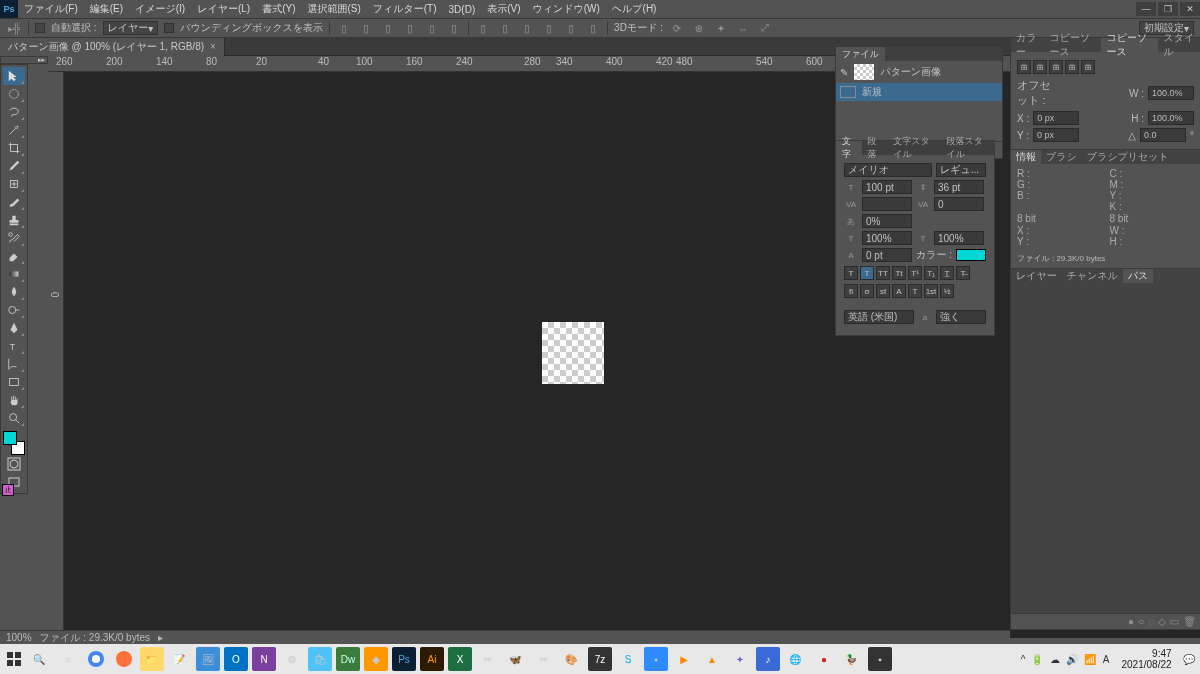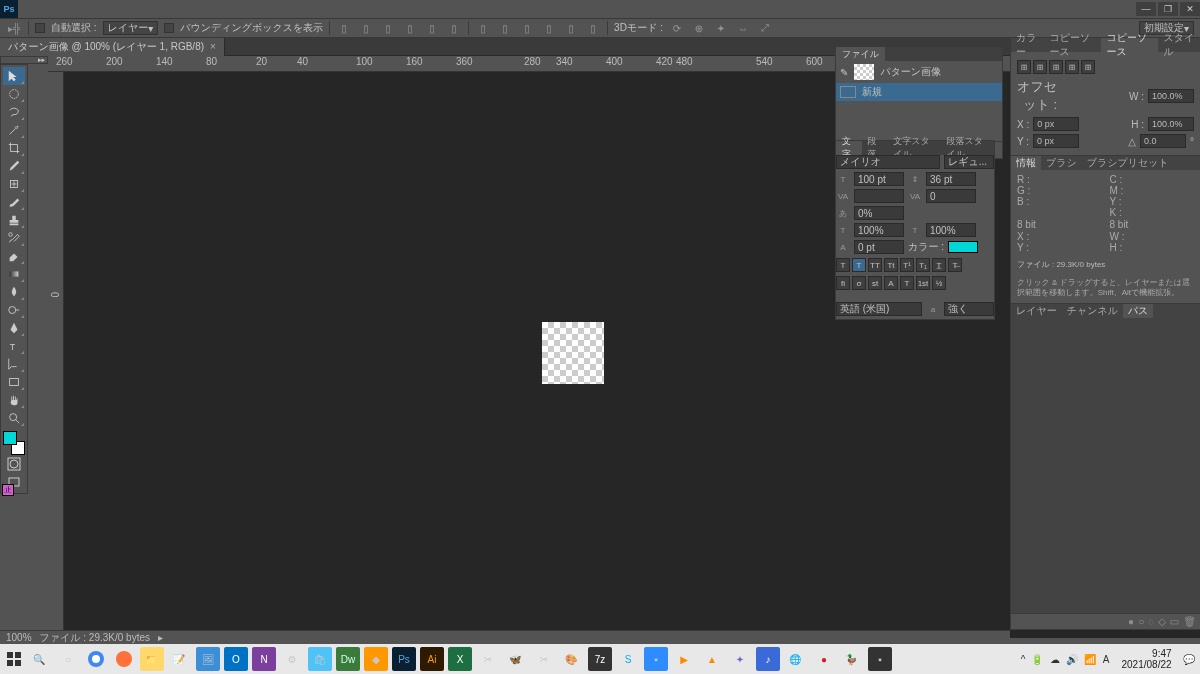--- a/index.html
+++ b/index.html
@@ -53,21 +53,21 @@
 .canvas-area { flex: 1; background: #262626; position: relative; }
 .doc-canvas { position: absolute; left: 478px; top: 250px; width: 62px; height: 62px; background: white;
   background-image: linear-gradient(45deg,#ccc 25%,transparent 25%),linear-gradient(-45deg,#ccc 25%,transparent 25%),linear-gradient(45deg,transparent 75%,#ccc 75%),linear-gradient(-45deg,transparent 75%,#ccc 75%);
   background-size: 12px 12px; background-position: 0 0,0 6px,6px -6px,-6px 0; }
 
 
 .panel-group { position: absolute; background: #535353; border: 1px solid #3a3a3a; }
 .panel-tabs { display: flex; background: #3f3f3f; height: 14px; align-items: center; }
 .panel-tab { padding: 0 6px; font-size: 9px; color: #aaa; height: 14px; display: flex; align-items: center; }
 .panel-tab.active { background: #535353; color: #d8d8d8; }
-.panel-body { padding: 0; font-size: 9px; color: #c0c0c0; }
+.panel-body { padding: 8px; font-size: 9px; color: #c0c0c0; }
 
 
 .history-panel { left: 835px; top: 46px; width: 168px; }
 .history-item { display: flex; align-items: center; gap: 6px; padding: 3px 4px; }
 .history-item .thumb { width: 20px; height: 16px;
   background-image: linear-gradient(45deg,#ccc 25%,transparent 25%),linear-gradient(-45deg,#ccc 25%,transparent 25%),linear-gradient(45deg,transparent 75%,#ccc 75%),linear-gradient(-45deg,transparent 75%,#ccc 75%);
   background-size: 6px 6px; background-position: 0 0,0 3px,3px -3px,-3px 0; background-color: #fff; }
 .history-step { background: #3a6a8f; display: flex; align-items: center; gap: 6px; padding: 2px 4px; }
 .history-step .icon { width: 16px; height: 12px; border: 1px solid #888; }
 .history-foot { display: flex; justify-content: flex-end; gap: 4px; padding: 2px 4px; border-top: 1px solid #3a3a3a; margin-top: 40px; }
@@ -84,21 +84,21 @@
 .color-chip { width: 30px; height: 12px; background: #00d8d8; border: 1px solid #000; }
 
 
 .right-dock { position: absolute; right: 0; top: 38px; width: 190px; bottom: 44px; background: #535353; border-left: 1px solid #3a3a3a; display: flex; flex-direction: column; }
 .dock-section { border-bottom: 1px solid #3a3a3a; }
 .dock-tabs { display: flex; background: #434343; height: 14px; }
 .dock-tab { padding: 0 5px; font-size: 10px; color: #aaa; display: flex; align-items: center; }
 .dock-tab.active { background: #535353; color: #d8d8d8; }
 .dock-body { padding: 4px 6px; font-size: 9px; color: #bbb; }
 .field-row { display: flex; align-items: center; gap: 4px; margin-bottom: 3px; }
-.field-row .lbl { width: 40px; color: #bbb; font-size: 13px; text-align: right; }
+.field-row .lbl { width: 40px; color: #bbb; font-size: 11px; }
 .field-row .inp { background: #3a3a3a; border: 1px solid #2a2a2a; height: 14px; padding: 0 3px; width: 46px; font-size: 9px; display: flex; align-items: center; }
 
 .info-grid { display: grid; grid-template-columns: 1fr 1fr; gap: 1px 8px; font-size: 8px; color: #aaa; }
 .info-hint { font-size: 8px; color: #aaa; padding: 4px 6px; line-height: 1.3; }
 
 .layers-body { flex: 1; background: #434343; }
 
 
 .statusbar { height: 14px; background: #535353; border-top: 1px solid #3a3a3a; display: flex; align-items: center; padding: 0 6px; font-size: 9px; color: #bbb; gap: 8px; position: absolute; bottom: 30px; left: 0; right: 190px; }
 
@@ -110,20 +110,33 @@
 .taskbar .clock { text-align: right; font-size: 9px; color: #222; padding: 0 6px; line-height: 1.1; }
 
 .edit-zone { position: absolute; left: 2px; top: 484px; width: 12px; height: 12px; background: #d060d0; border: 1px solid #000; display:flex; align-items:center; justify-content:center; font-size:7px; color:#000;}
 
 </style>
 </head>
 <body>
 
 <div class="titlebar">
   <div class="ps-logo">Ps</div>
+  <div class="menubar">
+    <span>ファイル(F)</span>
+    <span>編集(E)</span>
+    <span>イメージ(I)</span>
+    <span>レイヤー(L)</span>
+    <span>書式(Y)</span>
+    <span>選択範囲(S)</span>
+    <span>フィルター(T)</span>
+    <span>3D(D)</span>
+    <span>表示(V)</span>
+    <span>ウィンドウ(W)</span>
+    <span>ヘルプ(H)</span>
+  </div>
   <div class="window-controls">
     <div>—</div>
     <div>❐</div>
     <div>✕</div>
   </div>
 </div>
 
 <div class="optionsbar">
   <div class="iconbtn">▸╬</div>
   <div class="sep"></div>
@@ -317,24 +330,24 @@
     </div>
   </div>
 
   <div class="workzone">
     <div class="ruler-h">
       <span style="left:8px">260</span>
       <span style="left:58px">200</span>
       <span style="left:108px">140</span>
       <span style="left:158px">80</span>
       <span style="left:208px">20</span>
-      <span style="left:249px">40</span>
+      <span style="left:270px">40</span>
       <span style="left:308px">100</span>
       <span style="left:358px">160</span>
-      <span style="left:408px">360</span>
+      <span style="left:408px">240</span>
       <span style="left:476px">280</span>
       <span style="left:508px">340</span>
       <span style="left:558px">400</span>
       <span style="left:608px">420</span>
       <span style="left:628px">480</span>
       <span style="left:708px">540</span>
       <span style="left:758px">600</span>
     </div>
     <div class="workzone-body">
       <div class="ruler-v">
@@ -510,21 +523,20 @@
       <div class="info-grid">
         <div><span>R :</span><br><span>G :</span><br><span>B :</span></div>
         <div><span>C :</span><br><span>M :</span><br><span>Y :</span><br><span>K :</span></div>
         <div>8 bit</div>
           <div>8 bit</div>
         <div><span>X :</span><br><span>Y :</span></div>
         <div><span>W :</span><br><span>H :</span></div>
       </div>
       <div style="margin-top:6px;font-size:8px">ファイル : 29.3K/0 bytes</div>
     </div>
-    <div class="info-hint">クリック &amp; ドラッグすると、レイヤーまたは選択範囲を移動します。Shift、Altで機能拡張。</div>
   </div>
 
   <div class="dock-section" style="flex:1;display:flex;flex-direction:column">
     <div class="dock-tabs">
       <div class="dock-tab">レイヤー</div>
       <div class="dock-tab">チャンネル</div>
       <div class="dock-tab active">パス</div>
     </div>
     <div class="layers-body"></div>
     <div style="display:flex;justify-content:flex-end;gap:4px;padding:2px 4px;border-top:1px solid #3a3a3a">

